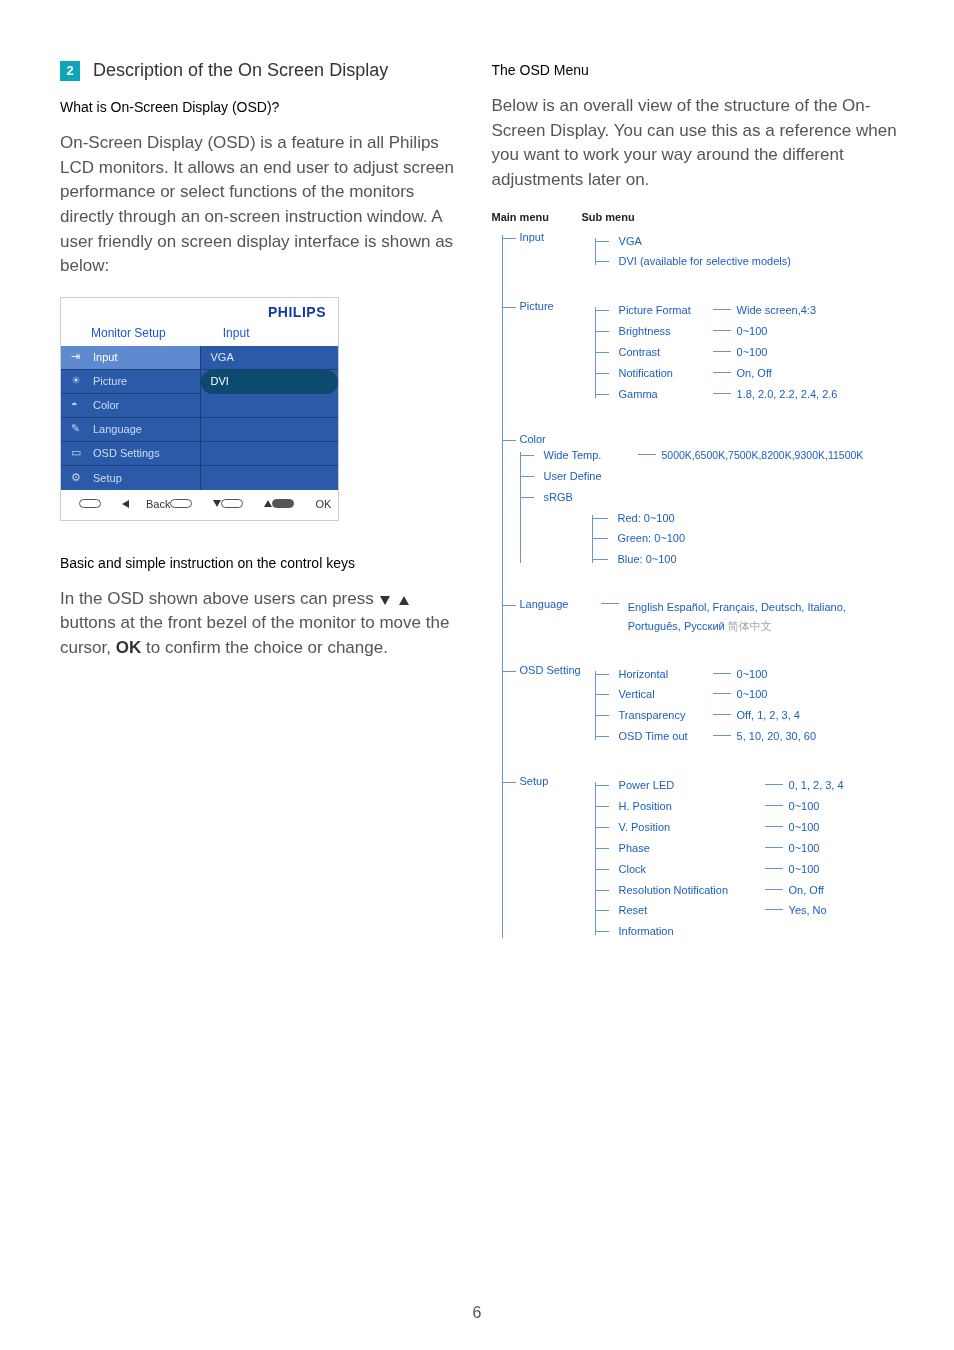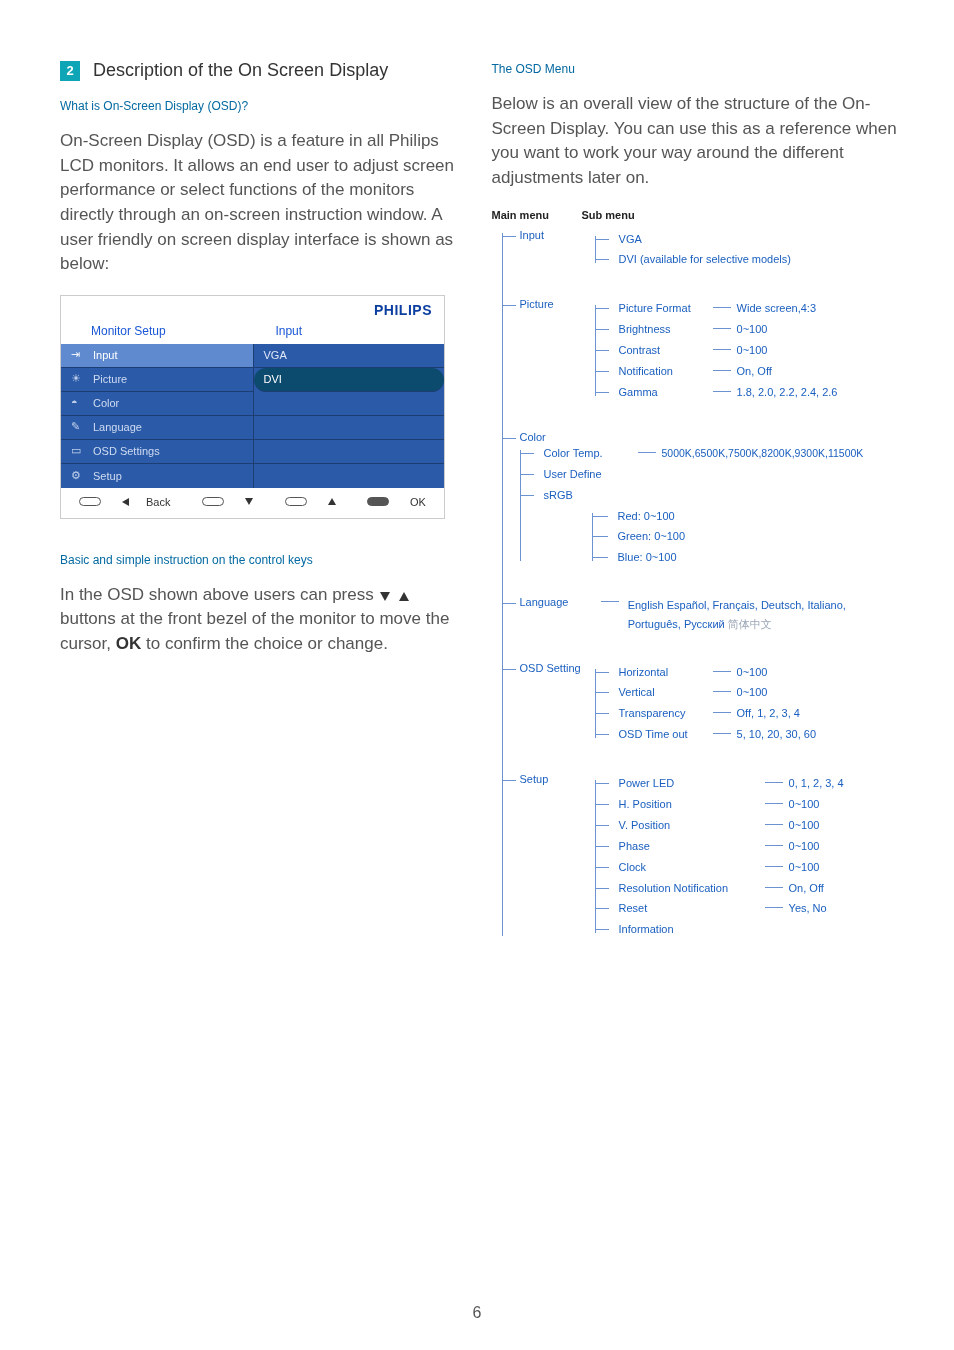--- a/index.html
+++ b/index.html
@@ -33,22 +33,22 @@
     color: #fff;
     width: 20px; height: 20px;
     text-align: center;
     line-height: 20px;
     font-size: 13px;
     font-weight: 600;
     margin-right: 8px;
     vertical-align: 1px;
   }
   .subhead {
-    font-size: 12px;
-    color: #0369a1;
+    font-size: 14px;
+    color: #000000;
     margin: 8px 0 16px;
     font-weight: 400;
   }
   .para {
     font-size: 17px;
     line-height: 1.45;
     color: #555;
     margin-bottom: 18px;
     font-weight: 300;
   }
@@ -66,21 +66,21 @@
   }
   .triangle-up {
     border-left: 5px solid transparent;
     border-right: 5px solid transparent;
     border-bottom: 9px solid #333;
     margin: 0 2px;
   }
 
   
   .osd-shot {
-    width: 385px;
+    width: 279px;
     border: 1px solid #ccc;
     margin: 4px 0 34px;
     font-family: Arial, sans-serif;
     font-size: 12px;
     background: #fff;
   }
   .osd-top {
     display: flex;
     justify-content: flex-end;
     padding: 6px 12px 4px;
@@ -318,21 +318,21 @@
             <div class="sub-row"><span class="sub-label">Contrast</span><span class="dash"></span><span class="val">0~100</span></div>
             <div class="sub-row"><span class="sub-label">Notification</span><span class="dash"></span><span class="val">On, Off</span></div>
             <div class="sub-row"><span class="sub-label">Gamma</span><span class="dash"></span><span class="val">1.8, 2.0, 2.2, 2.4, 2.6</span></div>
           </div>
         </div>
 
         <div class="main-item">
           <span class="main-label">Color</span>
           <div class="sub-block">
             <div class="subspine"></div>
-            <div class="sub-row"><span class="sub-label">Color Temp.</span><span class="dash"></span><span class="val" style="font-size:10.5px">5000K,6500K,7500K,8200K,9300K,11500K</span></div>
+            <div class="sub-row"><span class="sub-label">Wide Temp.</span><span class="dash"></span><span class="val" style="font-size:10.5px">5000K,6500K,7500K,8200K,9300K,11500K</span></div>
             <div class="sub-row"><span class="sub-label">User Define</span></div>
             <div class="sub-row"><span class="sub-label">sRGB</span></div>
             <div class="nested">
               <div class="nspine"></div>
               <div class="nrow"><span class="val">Red: 0~100</span></div>
               <div class="nrow"><span class="val">Green: 0~100</span></div>
               <div class="nrow"><span class="val">Blue: 0~100</span></div>
             </div>
           </div>
         </div>

